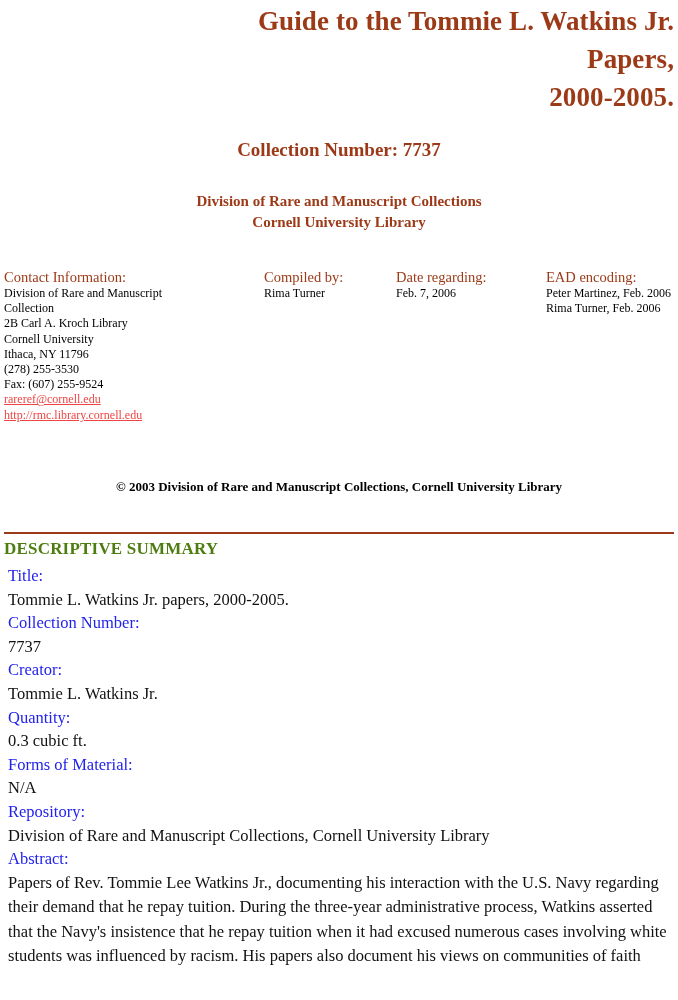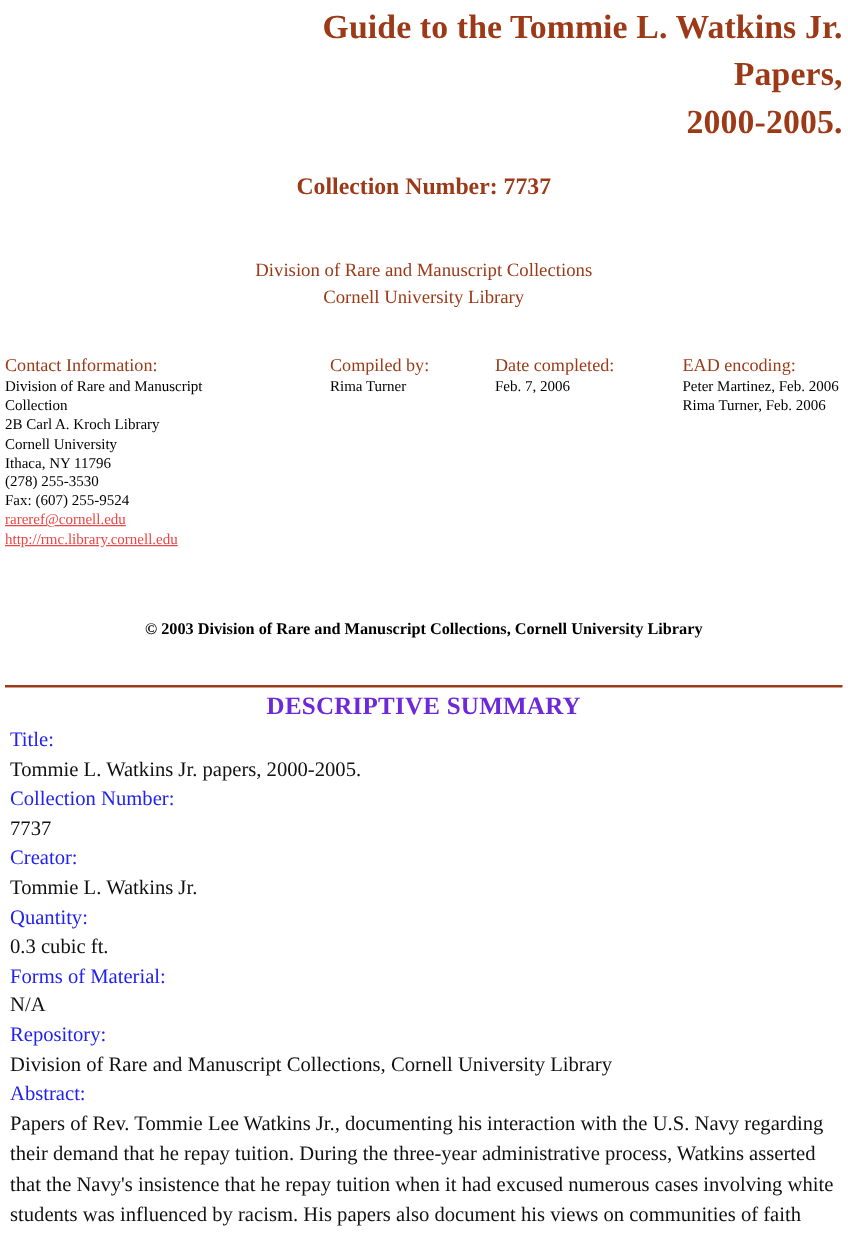--- a/index.html
+++ b/index.html
@@ -42,24 +42,24 @@
     font-weight: bold;
     text-align: center;
     margin: 0;
     padding-top: 22px;
     line-height: 24px;
   }
 
   .division-block {
     color: #9C3A18;
     font-size: 15px;
-    font-weight: normal;
+    font-weight: bold;
     text-align: center;
     line-height: 21px;
-    margin: 16px;
+    margin: 0;
     padding-top: 29px;
   }
   .division-block span { display: block; }
 
   
   .credits {
     position: relative;
     margin-top: 36px;
     height: 165px;
   }
@@ -105,28 +105,27 @@
   }
 
   
   .section-rule {
     border: 0;
     border-top: 2px solid #9C3A18;
     margin: 36px 0 0 0;
     height: 0;
   }
   .section-heading {
-    color: #6d28d9;
-    font-size: 20px;
+    color: #4d7c0f;
+    font-size: 17px;
     font-weight: bold;
     margin: 0;
     padding-top: 4px;
     line-height: 22px;
     letter-spacing: 0.2px;
-    text-align: center;
   }
 
   
   .summary-list { margin: 4px; padding: 0; }
   .field { margin: 0; }
   .field-label {
     color: #2222EE;
     font-size: 16.5px;
     line-height: 23.6px;
     margin: 0;
@@ -176,21 +175,21 @@
         <a class="contact-link" href="#">http://rmc.library.cornell.edu</a>
       </p>
     </div>
 
     <div class="credits-col col-compiled">
       <p class="credits-head">Compiled by:</p>
       <p class="credits-body">Rima Turner</p>
     </div>
 
     <div class="credits-col col-date">
-      <p class="credits-head">Date completed:</p>
+      <p class="credits-head">Date regarding:</p>
       <p class="credits-body">Feb. 7, 2006</p>
     </div>
 
     <div class="credits-col col-ead">
       <p class="credits-head">EAD encoding:</p>
       <p class="credits-body">
         <span>Peter Martinez, Feb. 2006</span>
         <span>Rima Turner, Feb. 2006</span>
       </p>
     </div>

